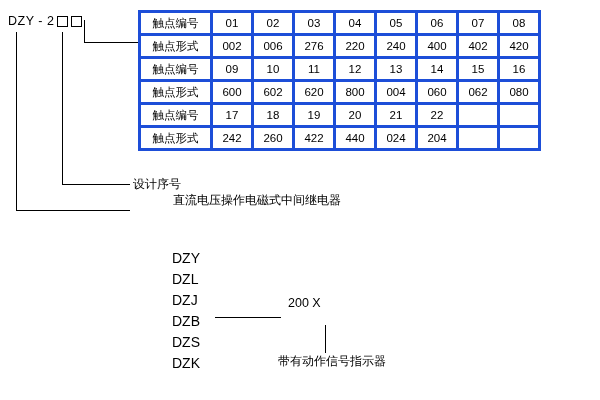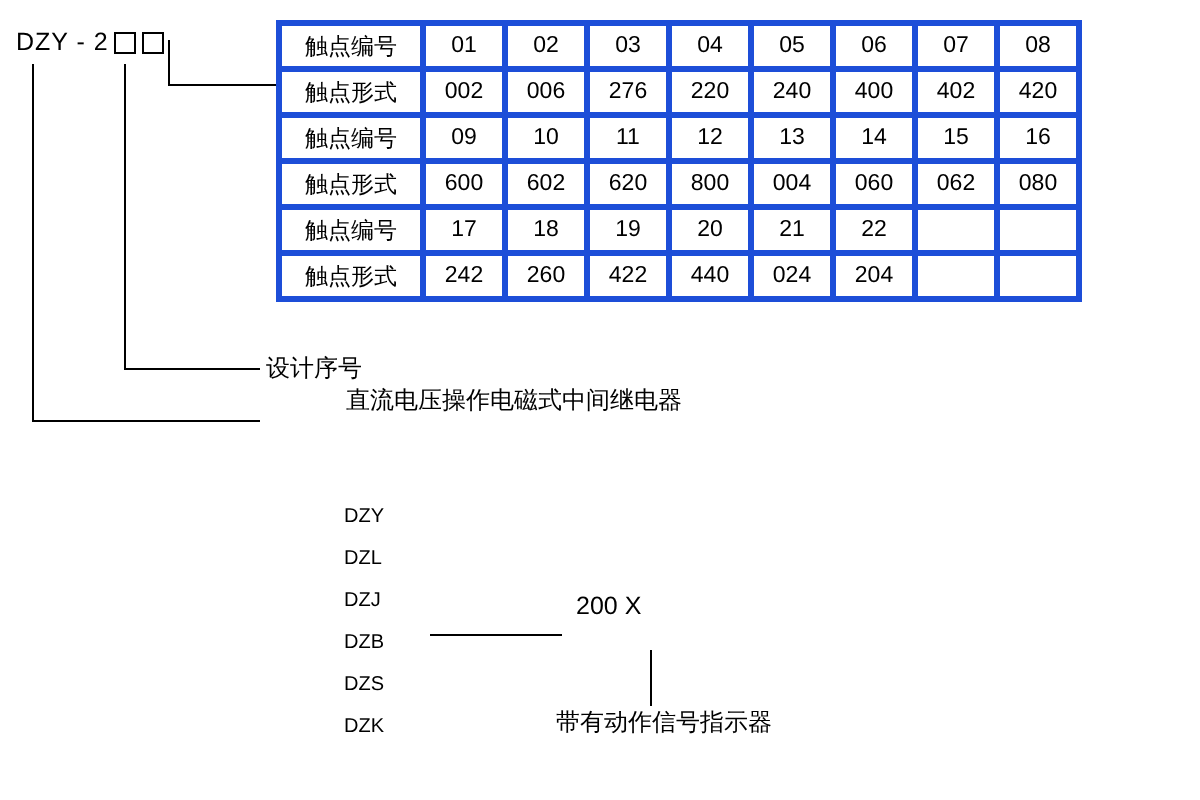--- a/index.html
+++ b/index.html
@@ -79,21 +79,21 @@
     position: absolute;
     font-size: 12px;
     white-space: nowrap;
   }
 
   
   .series-list {
     position: absolute;
     left: 172px;
     top: 248px;
-    font-size: 10px;
+    font-size: 14px;
     line-height: 21px;
   }
   .series-list div {
     height: 21px;
   }
   .series-200 {
     position: absolute;
     left: 288px;
     top: 296px;
     font-size: 12.5px;

